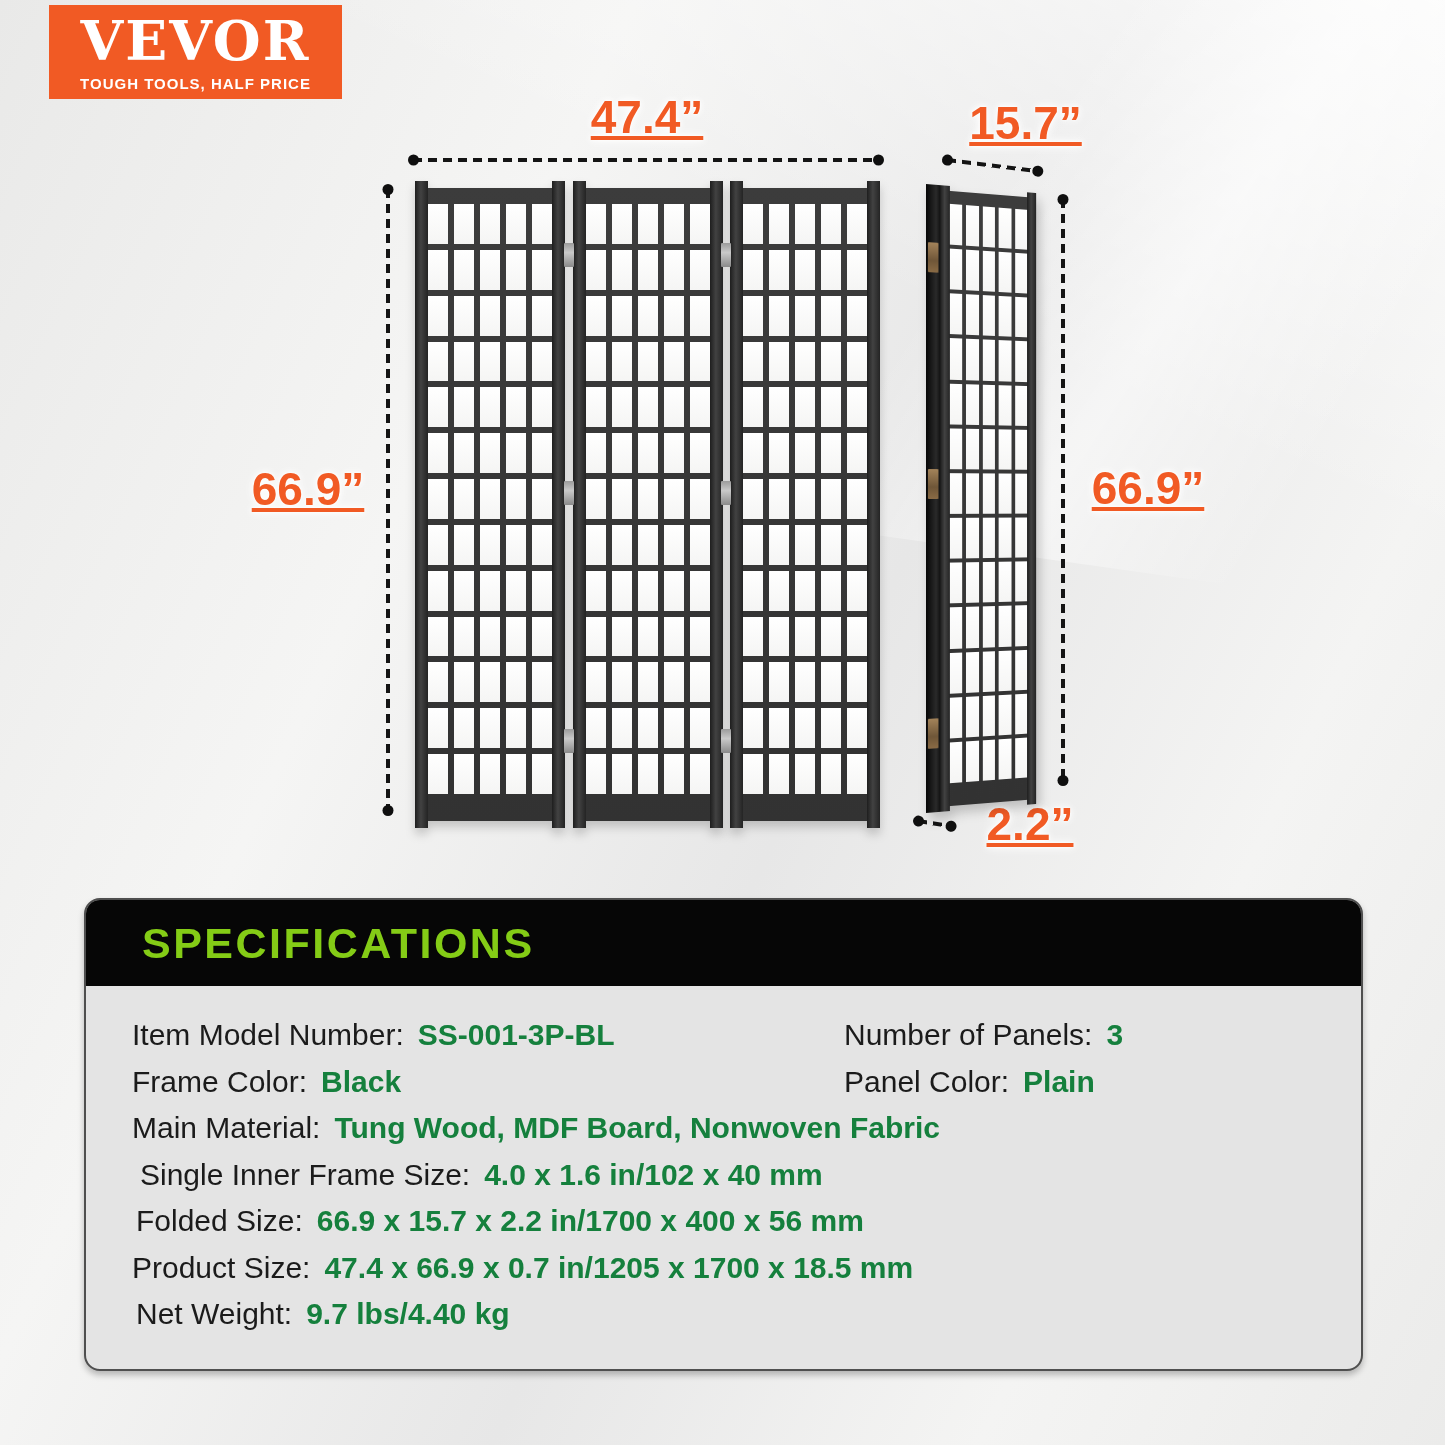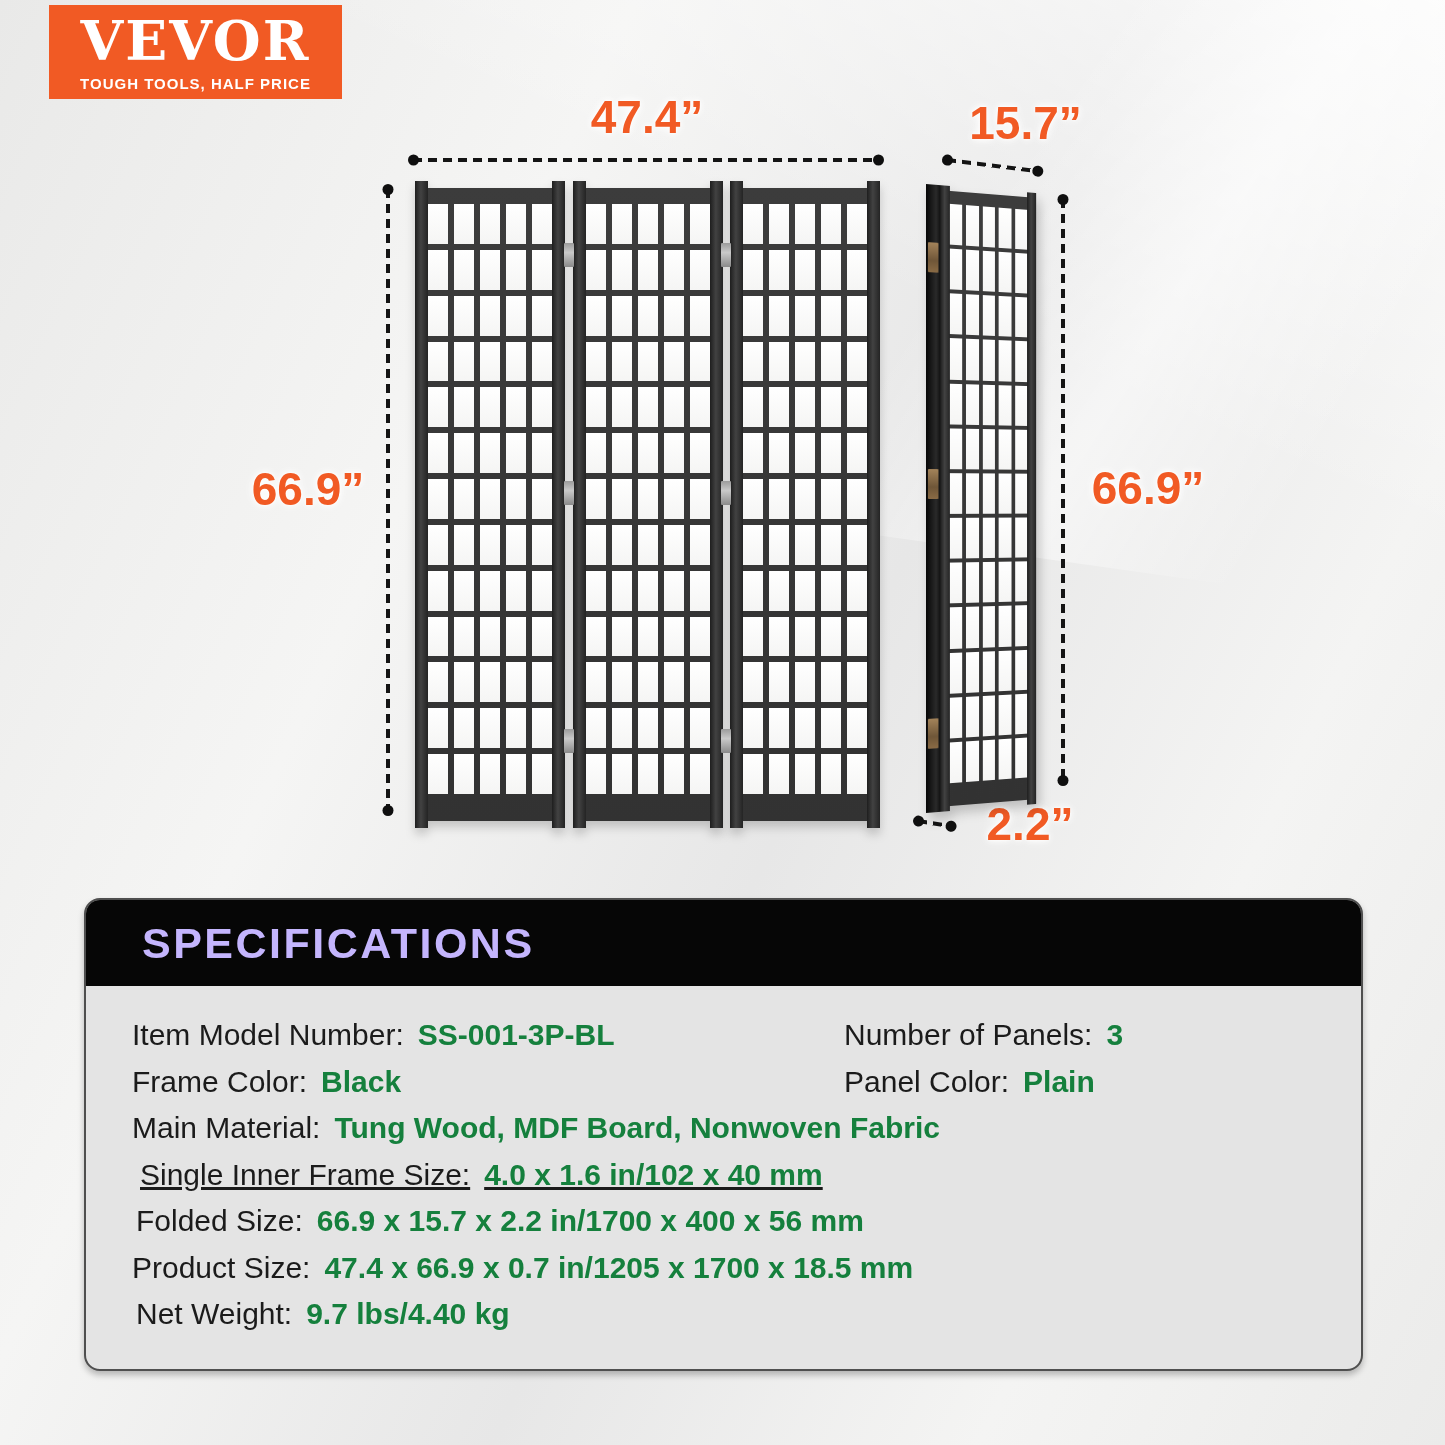--- a/index.html
+++ b/index.html
@@ -25,21 +25,21 @@
   .hline,.vline{position:absolute;}
   .hline{height:4px;background:repeating-linear-gradient(90deg,#141414 0 9px,transparent 9px 15px);}
   .vline{width:4px;background:repeating-linear-gradient(180deg,#141414 0 9px,transparent 9px 15px);}
   .dot{position:absolute;width:11px;height:11px;background:#0f0f0f;border-radius:50%;}
   .hline .dot{top:50%;transform:translateY(-50%);}
   .hline .dot.a{left:-5px;} .hline .dot.b{right:-5px;}
   .vline .dot{left:50%;transform:translateX(-50%);}
   .vline .dot.a{top:-5px;} .vline .dot.b{bottom:-5px;}
   .dimlabel{position:absolute;font-weight:bold;font-size:46px;line-height:1;
     color:var(--accent,#F15A24);text-align:center;
-    text-shadow:0 0 3px #fff,0 0 7px #fff,0 0 12px rgba(255,255,255,.9);}
+    text-shadow:0 0 3px #fff,0 0 7px #fff,0 0 12px rgba(255,255,255,.9);text-decoration:underline;}
 
   
   .front-screen{position:absolute;left:415px;top:181px;width:465px;height:647px;}
   .fpanel{position:absolute;top:0;height:100%;width:150px;filter:drop-shadow(0 6px 5px rgba(0,0,0,.18));}
   .fpanel.p1{left:0;} .fpanel.p2{left:158px;} .fpanel.p3{left:315px;}
   .stile{position:absolute;top:0;bottom:0;width:13px;
     background:linear-gradient(90deg,#1e1e1e,#424242 45%,#242424);}
   .stile.l{left:0;} .stile.r{right:0;}
   .pbody{position:absolute;left:13px;right:13px;top:7px;bottom:7px;box-sizing:border-box;
     background:linear-gradient(#3c3c3c,#323232);padding:16px 0 27px;}
@@ -61,25 +61,25 @@
   .f-face .stile{width:10px;}
   .f-face .pbody{left:10px;right:10px;top:5px;bottom:5px;padding:13px 0 23px;}
   .f-face .grid{gap:4px;}
 
   
   .spec-card{position:absolute;left:84px;top:898px;width:1279px;height:473px;
     box-sizing:border-box;border:2px solid #4f4f4f;border-radius:16px;overflow:hidden;
     background:var(--spec-body-bg,#e4e4e4);box-shadow:0 4px 6px rgba(0,0,0,.25);}
   .spec-header{height:86px;background:var(--spec-header-bg,#060606);
     display:flex;align-items:center;padding-left:56px;}
-  .spec-title{color:#c4b5fd;font-size:43px;font-weight:bold;letter-spacing:2.5px;margin:0;}
+  .spec-title{color:#84cc16;font-size:43px;font-weight:bold;letter-spacing:2.5px;margin:0;}
   .spec-body{position:relative;padding:26px 40px 0 46px;}
   .spec-line{position:relative;height:46.5px;display:flex;align-items:center;
     font-size:30px;color:#1b1b1b;white-space:nowrap;}
-  .spec-line.ind1{padding-left:8px;text-decoration:underline;} .spec-line.ind2{padding-left:4px;}
+  .spec-line.ind1{padding-left:8px;} .spec-line.ind2{padding-left:4px;}
   .spec-value{font-weight:bold;color:#15803d;margin-left:14px;}
   .col2{position:absolute;left:712px;display:flex;align-items:center;}
 </style>
 </head>
 <body>
 
 <div class="canvas">
   <div class="streak"></div>
 
   <div class="logo">

